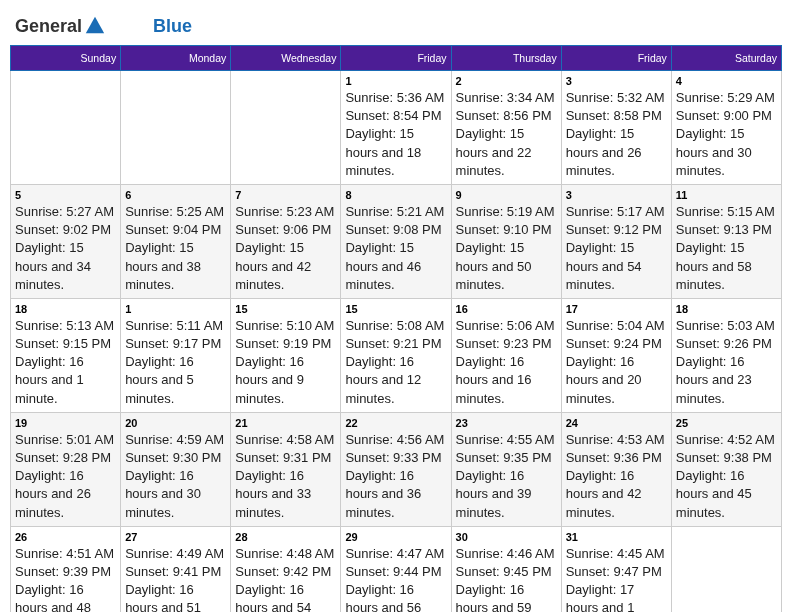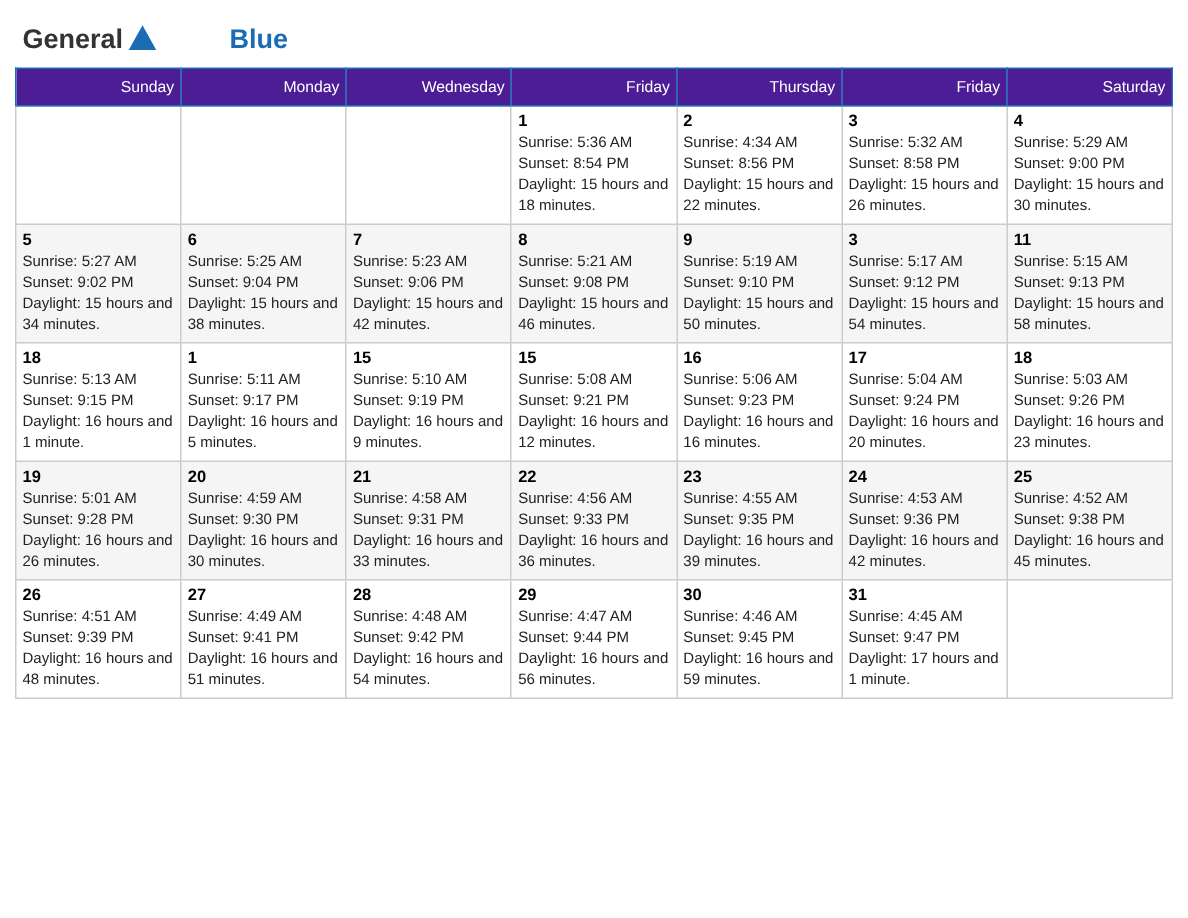--- a/index.html
+++ b/index.html
@@ -70,21 +70,21 @@
     .calendar tbody tr:nth-child(even) td {
       background-color: #f5f5f5;
     }
     .day-number {
       font-weight: bold;
       font-size: 11px;
       margin-bottom: 2px;
       display: block;
     }
     .day-info {
-      font-size: 10px;
+      font-size: 13px;
       line-height: 1.4;
       color: #222;
     }
     .empty-cell {
       background-color: #f9f9f9;
     }
   </style>
 </head>
 <body>
 
@@ -123,21 +123,21 @@
         <td class="empty-cell"></td>
         <td>
           <span class="day-number">1</span>
           <div class="day-info">Sunrise: 5:36 AM
 Sunset: 8:54 PM
 Daylight: 15 hours
 and 18 minutes.</div>
         </td>
         <td>
           <span class="day-number">2</span>
-          <div class="day-info">Sunrise: 4:34 AM
+          <div class="day-info">Sunrise: 3:34 AM
 Sunset: 8:56 PM
 Daylight: 15 hours
 and 22 minutes.</div>
         </td>
         <td>
           <span class="day-number">3</span>
           <div class="day-info">Sunrise: 5:32 AM
 Sunset: 8:58 PM
 Daylight: 15 hours
 and 26 minutes.</div>

